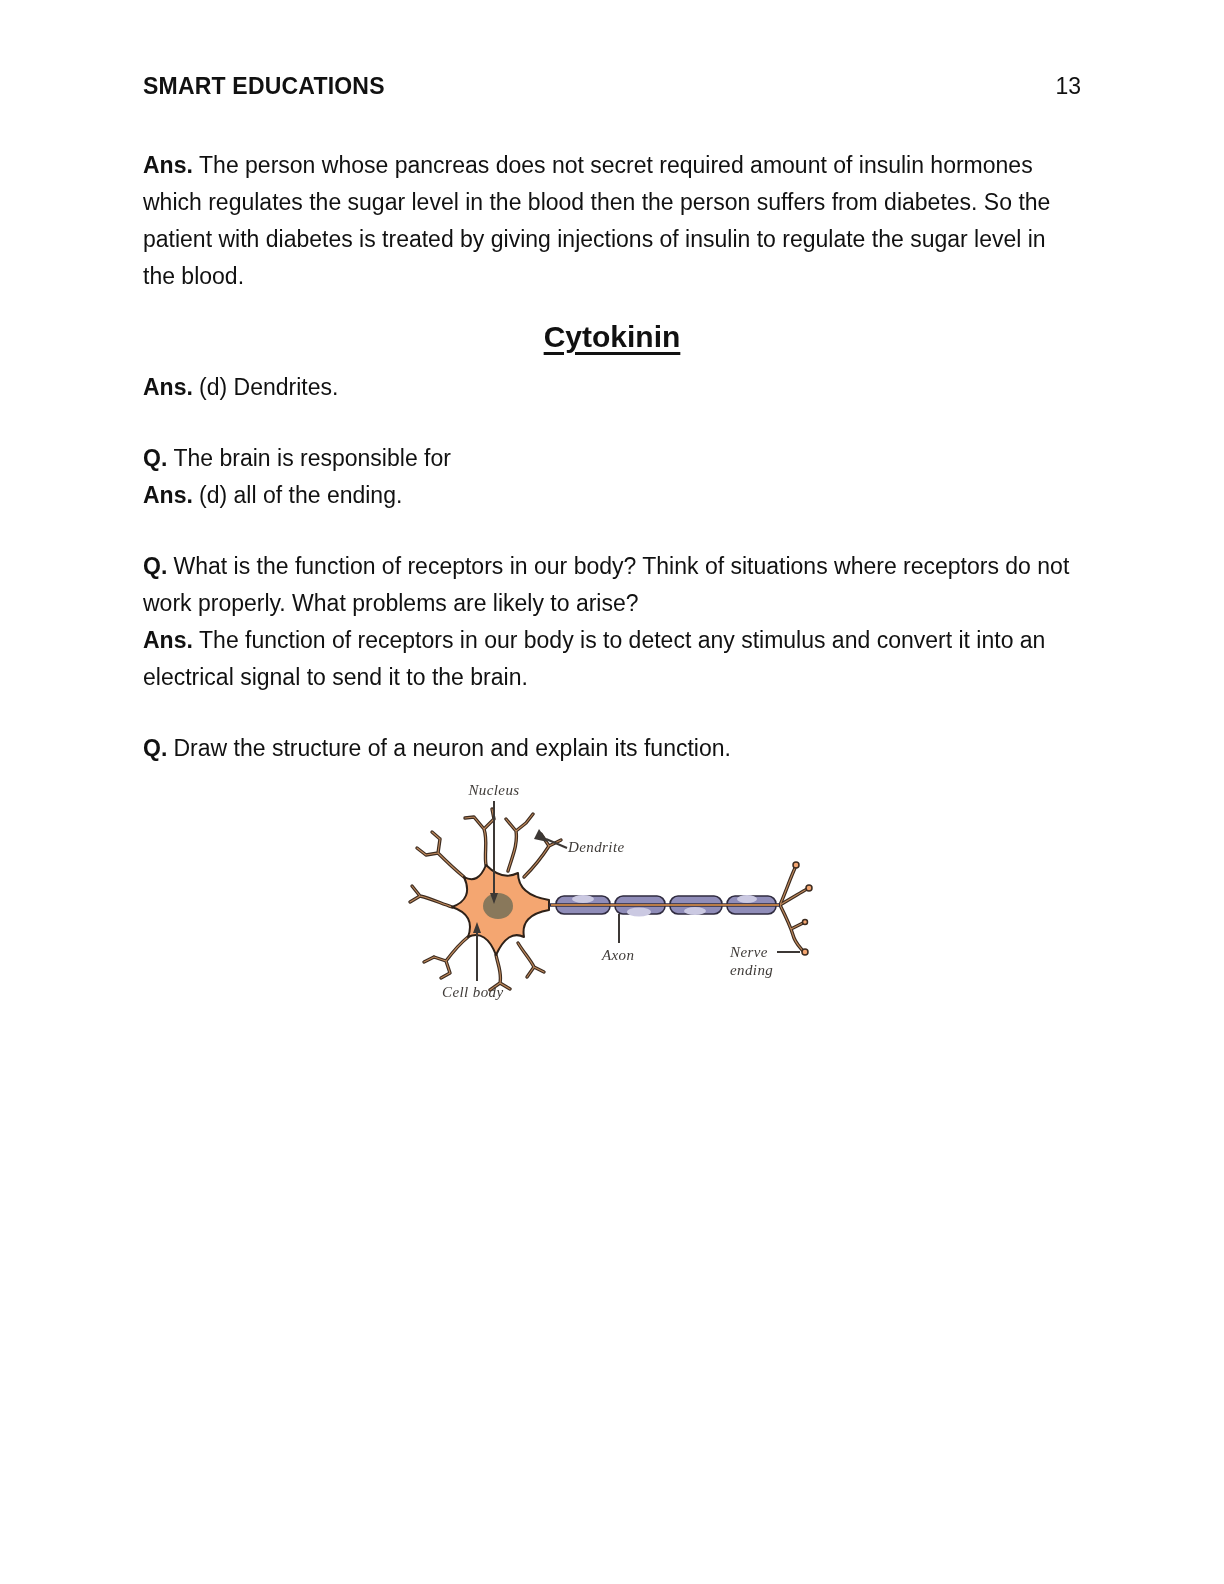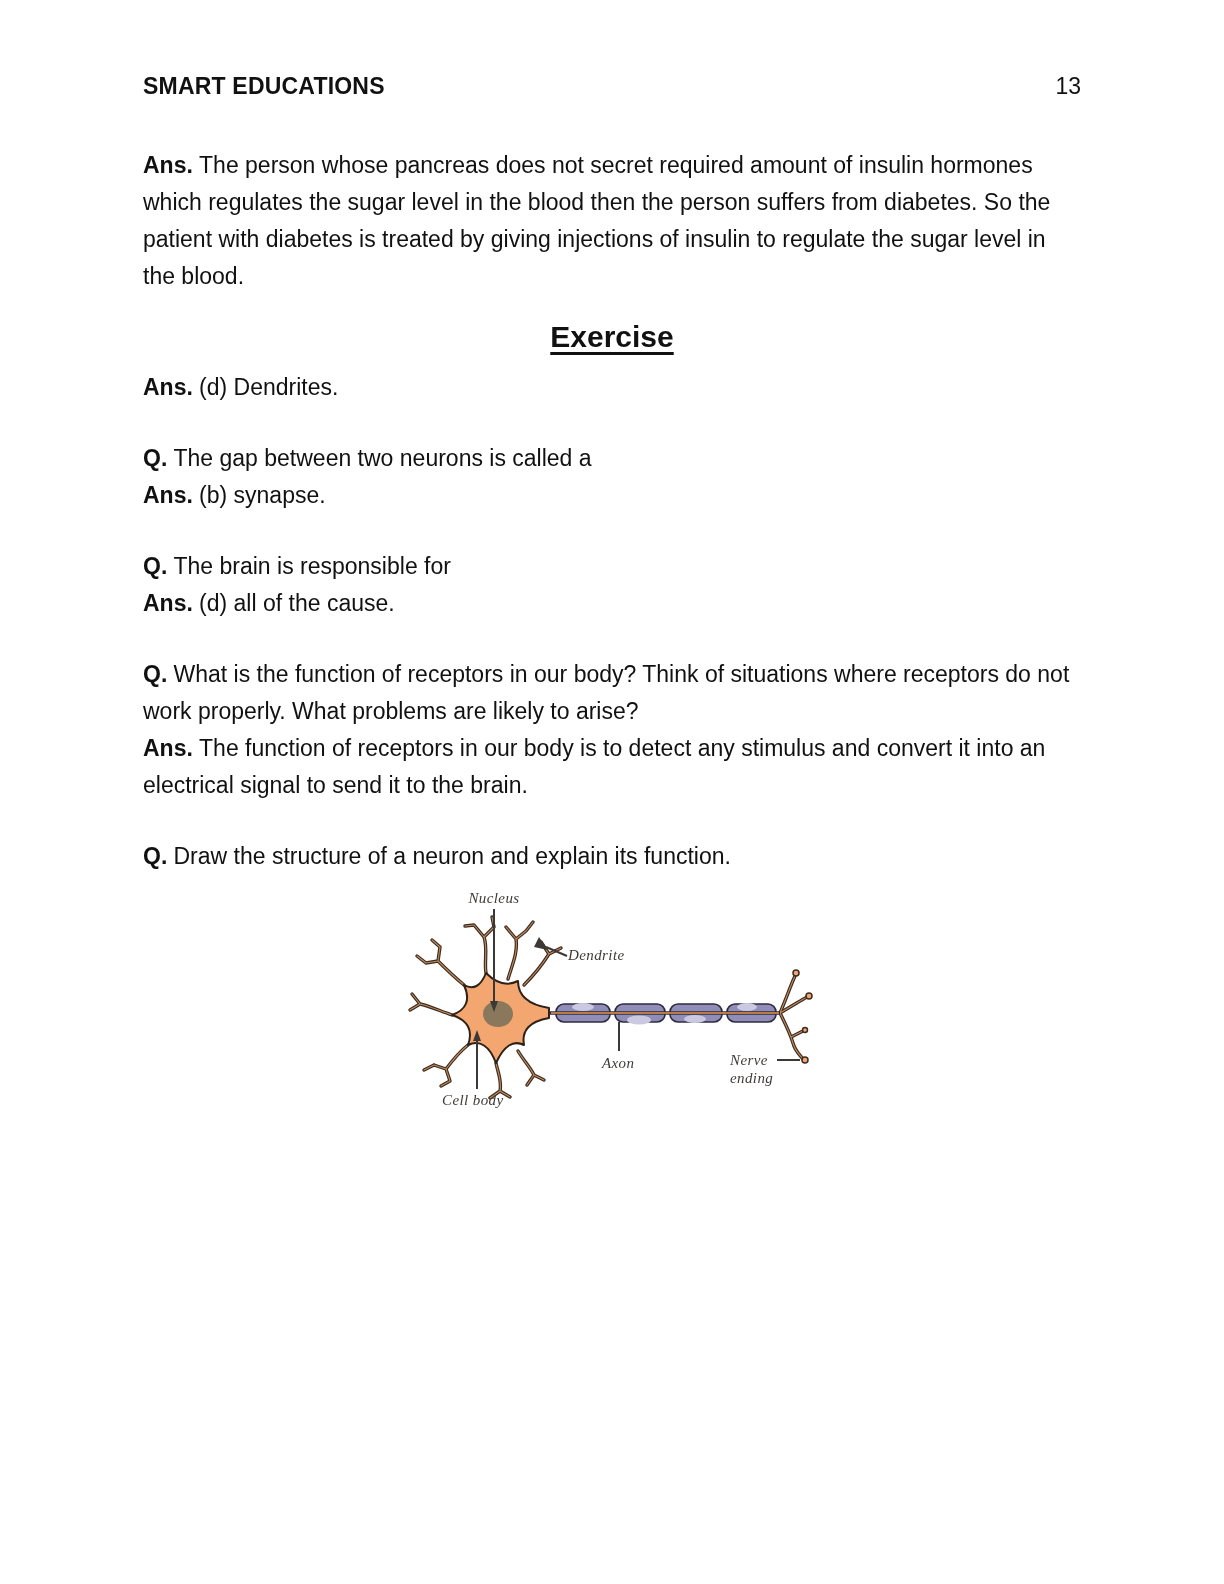--- a/index.html
+++ b/index.html
@@ -48,36 +48,32 @@
 
 <div class="page">
 
   <div class="hdr">
     <span class="brand">SMART EDUCATIONS</span>
     <span class="pageno">13</span>
   </div>
 
   <p class="body-text intro"><span class="b">Ans.</span><span>The person whose pancreas does not secret required amount of insulin hormones which regulates the sugar level in the blood then the person suffers from diabetes. So the patient with diabetes is treated by giving injections of insulin to regulate the sugar level in the blood.</span></p>
 
-  <h2 class="ex">Exercise</h2>
+  <h2 class="ex">Cytokinin</h2>
 
   <div>
 
     <div class="qa-block">
       <p class="body-text"><span class="b">Ans.</span><span>(d) Dendrites.</span></p>
     </div>
 
-    <div class="qa-block">
-      <p class="body-text"><span class="b">Q.</span><span>The gap between two neurons is called a</span></p>
-      <p class="body-text"><span class="b">Ans.</span><span>(b) synapse.</span></p>
-    </div>
 
     <div class="qa-block">
       <p class="body-text"><span class="b">Q.</span><span>The brain is responsible for</span></p>
-      <p class="body-text"><span class="b">Ans.</span><span>(d) all of the cause.</span></p>
+      <p class="body-text"><span class="b">Ans.</span><span>(d) all of the ending.</span></p>
     </div>
 
     <div class="qa-block">
       <p class="body-text"><span class="b">Q.</span><span>What is the function of receptors in our body? Think of situations where receptors do not work properly. What problems are likely to arise?</span></p>
       <p class="body-text"><span class="b">Ans.</span><span>The function of receptors in our body is to detect any stimulus and convert it into an electrical signal to send it to the brain.</span></p>
     </div>
 
     <div class="qa-block">
       <p class="body-text"><span class="b">Q.</span><span>Draw the structure of a neuron and explain its function.</span></p>
     </div>

